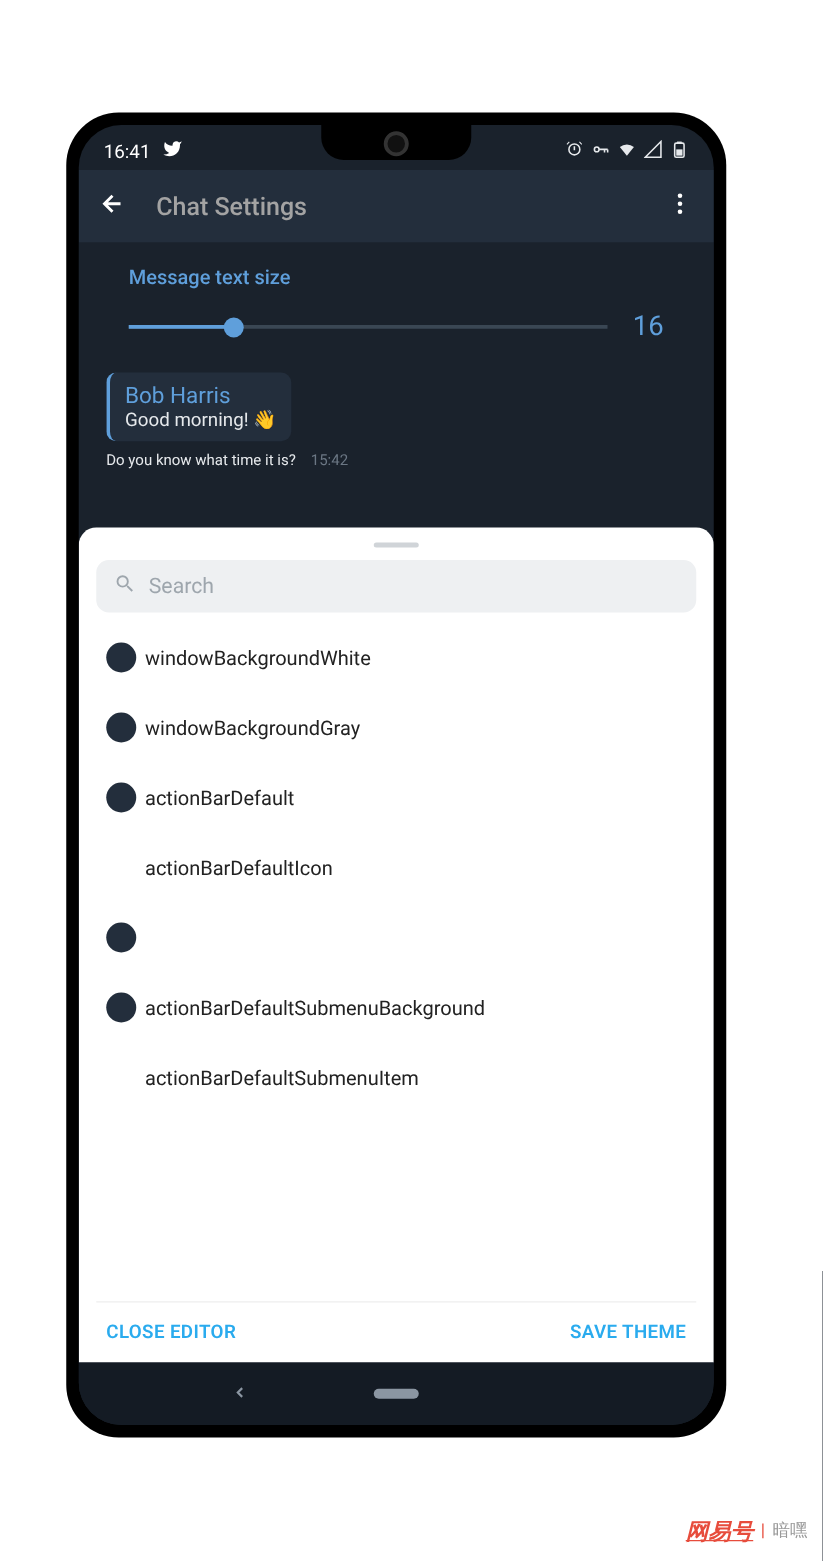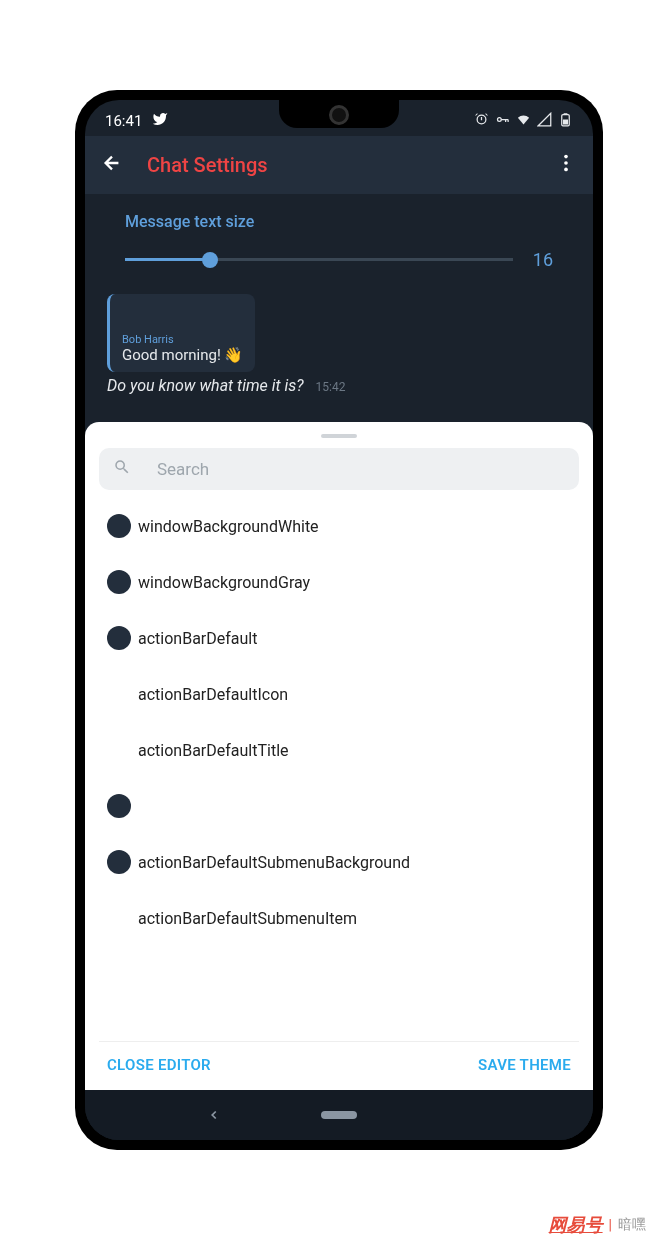--- a/index.html
+++ b/index.html
@@ -1,20 +1,20 @@
 <!DOCTYPE html>
 <html><head>
 <meta charset="utf-8">
 <style>
   * { margin: 0; padding: 0; box-sizing: border-box; font-family: -apple-system, Roboto, sans-serif; }
   body { background: #ffffff; width: 658px; height: 1249px; position: relative; }
   
   .phone-frame {
     position: absolute;
-    left: 75px;
+    left: 53px;
     top: 90px;
     width: 528px;
     height: 1060px;
     background: #000;
     border-radius: 42px;
     padding: 10px;
   }
   .phone-screen {
     width: 100%;
     height: 100%;
@@ -59,51 +59,51 @@
   .status-right svg { width: 15px; height: 15px; fill: #e6e9ec; }
   
   .app-bar {
     height: 58px;
     display: flex;
     align-items: center;
     padding: 0 16px;
     background: #232e3c;
     gap: 24px;
   }
-  .app-bar-title { color: #ef4444; font-size: 20px; font-weight: 500; flex: 1; }
+  .app-bar-title { color: #a3a3a3; font-size: 20px; font-weight: 500; flex: 1; }
   .icon-btn { color: #fff; cursor: pointer; }
   
   .section {
     padding: 18px 40px 10px;
     background: #1a222c;
   }
   .section-title { color: #5f9fdb; font-size: 16px; font-weight: 500; margin-bottom: 18px; }
   .slider-row { display: flex; align-items: center; gap: 20px; }
   .slider {
     flex: 1; height: 3px; background: #3a4754; position: relative; cursor: pointer;
   }
   .slider-fill { position: absolute; height: 100%; background: #5f9fdb; width: 22%; }
   .slider-thumb {
     position: absolute; width: 16px; height: 16px; background: #5f9fdb;
     border-radius: 50%; top: 50%; left: 22%; transform: translate(-50%, -50%);
   }
-  .slider-value { color: #5f9fdb; font-size: 18px; }
+  .slider-value { color: #5f9fdb; font-size: 22px; }
   
   .chat-preview { padding: 14px 22px 0; background: #1a222c; }
   .bubble {
     background: #232e3c;
     border-left: 3px solid #5f9fdb;
     padding: 8px 12px;
     border-radius: 8px;
     display: inline-block;
     margin-bottom: 4px;
   }
-  .bubble-name { color: #5f9fdb; font-size: 11px; margin-top: 31px; }
+  .bubble-name { color: #5f9fdb; font-size: 18px; }
   .bubble-text { color: #e6e9ec; font-size: 15px; text-align: right; }
-  .msg-text { color: #e6e9ec; font-size: 16px; display: inline; font-style: italic; }
+  .msg-text { color: #e6e9ec; font-size: 12px; display: inline; }
   .msg-time { color: #6b7784; font-size: 12px; margin-left: 8px; }
   
   .sheet {
     position: absolute;
     left: 0; right: 0; bottom: 50px;
     top: 322px;
     background: #fff;
     border-radius: 14px 14px 0 0;
     padding: 10px 14px 0;
     display: flex;
@@ -113,21 +113,21 @@
     width: 36px; height: 4px; background: #d0d4d8;
     border-radius: 2px; margin: 2px auto 10px;
   }
   .search-box {
     background: #eef0f2;
     border-radius: 10px;
     height: 42px;
     display: flex;
     align-items: center;
     padding: 0 14px;
-    gap: 26px;
+    gap: 10px;
     margin-bottom: 8px;
   }
   .search-box svg { width: 18px; height: 18px; fill: #9ea6ad; }
   .search-input {
     border: none; background: none; outline: none;
     font-size: 17px; color: #333; flex: 1;
   }
   .search-input::placeholder { color: #9ea6ad; }
   
   .theme-list { flex: 1; overflow: hidden; }
@@ -268,24 +268,20 @@
           </div>
           <div class="theme-item">
             <div class="swatch"></div>
             <span class="theme-label">actionBarDefault</span>
           </div>
           <div class="theme-item">
             <div class="swatch empty"></div>
             <span class="theme-label">actionBarDefaultIcon</span>
           </div>
           <div class="theme-item">
-            <div class="swatch empty"></div>
-            <span class="theme-label">actionBarDefaultTitle</span>
-          </div>
-          <div class="theme-item">
             <div class="swatch"></div>
           </div>
           <div class="theme-item">
             <div class="swatch"></div>
             <span class="theme-label">actionBarDefaultSubmenuBackground</span>
           </div>
           <div class="theme-item">
             <div class="swatch empty"></div>
             <span class="theme-label">actionBarDefaultSubmenuItem</span>
           </div>

